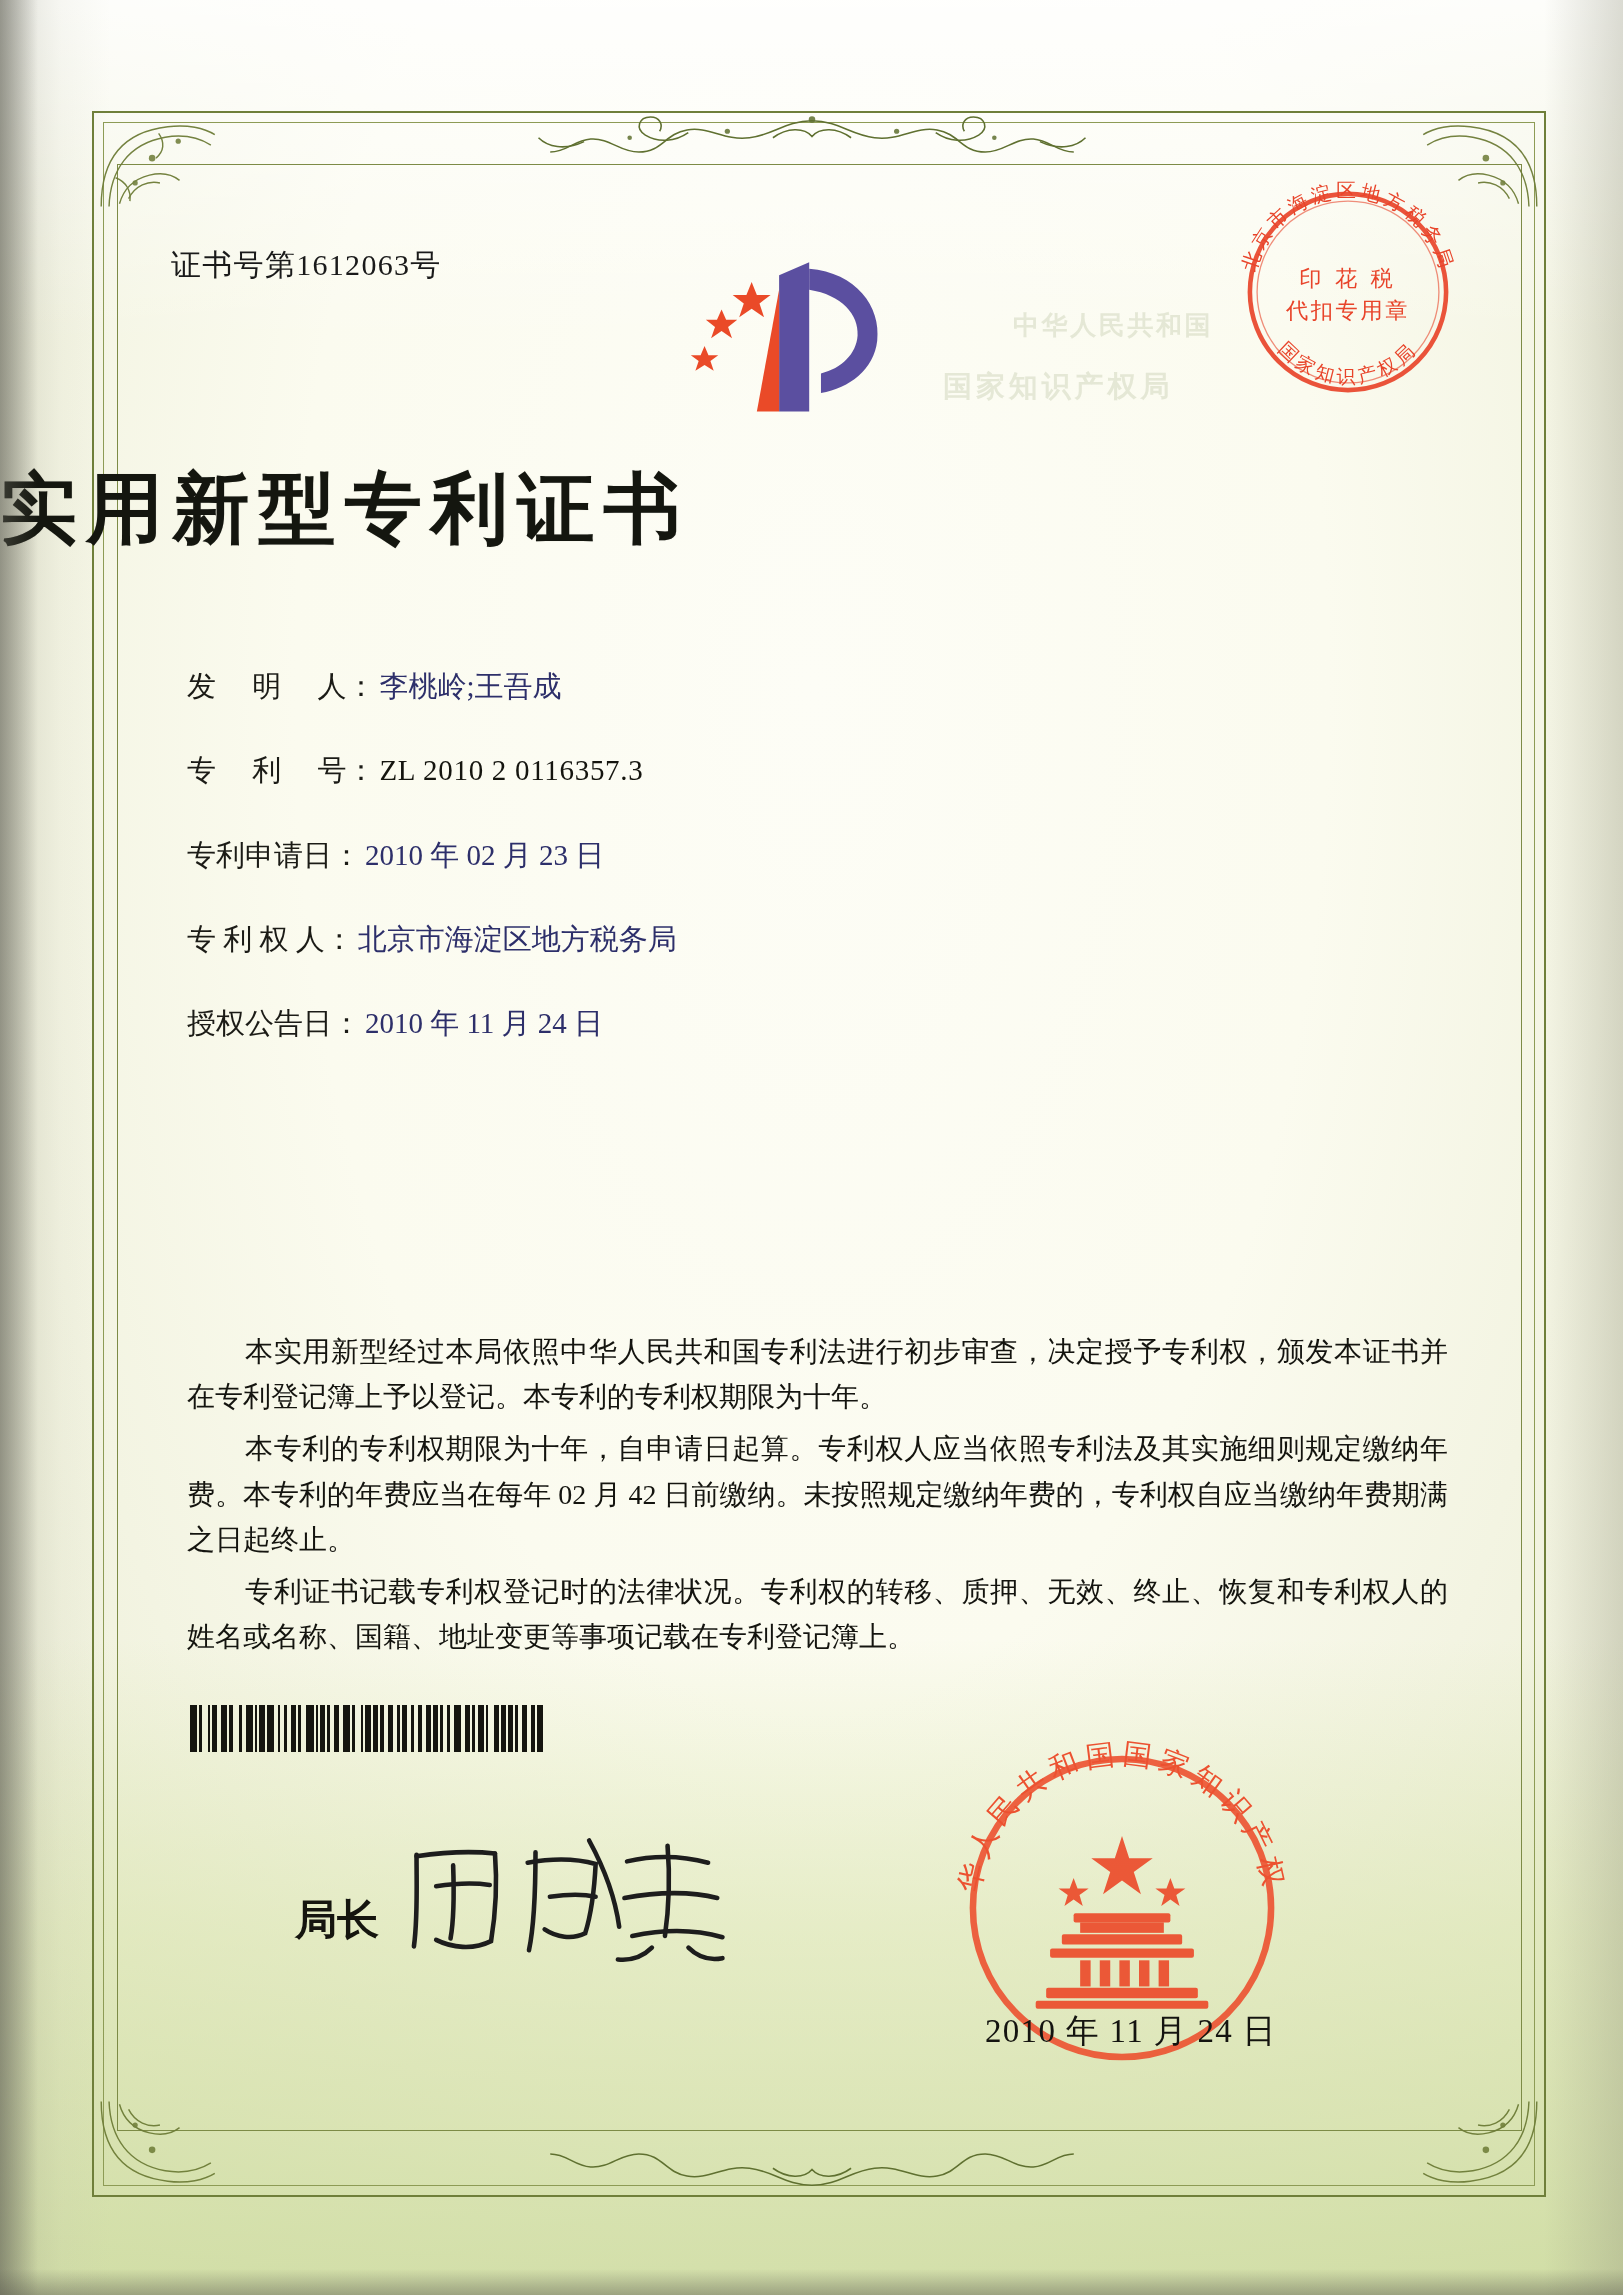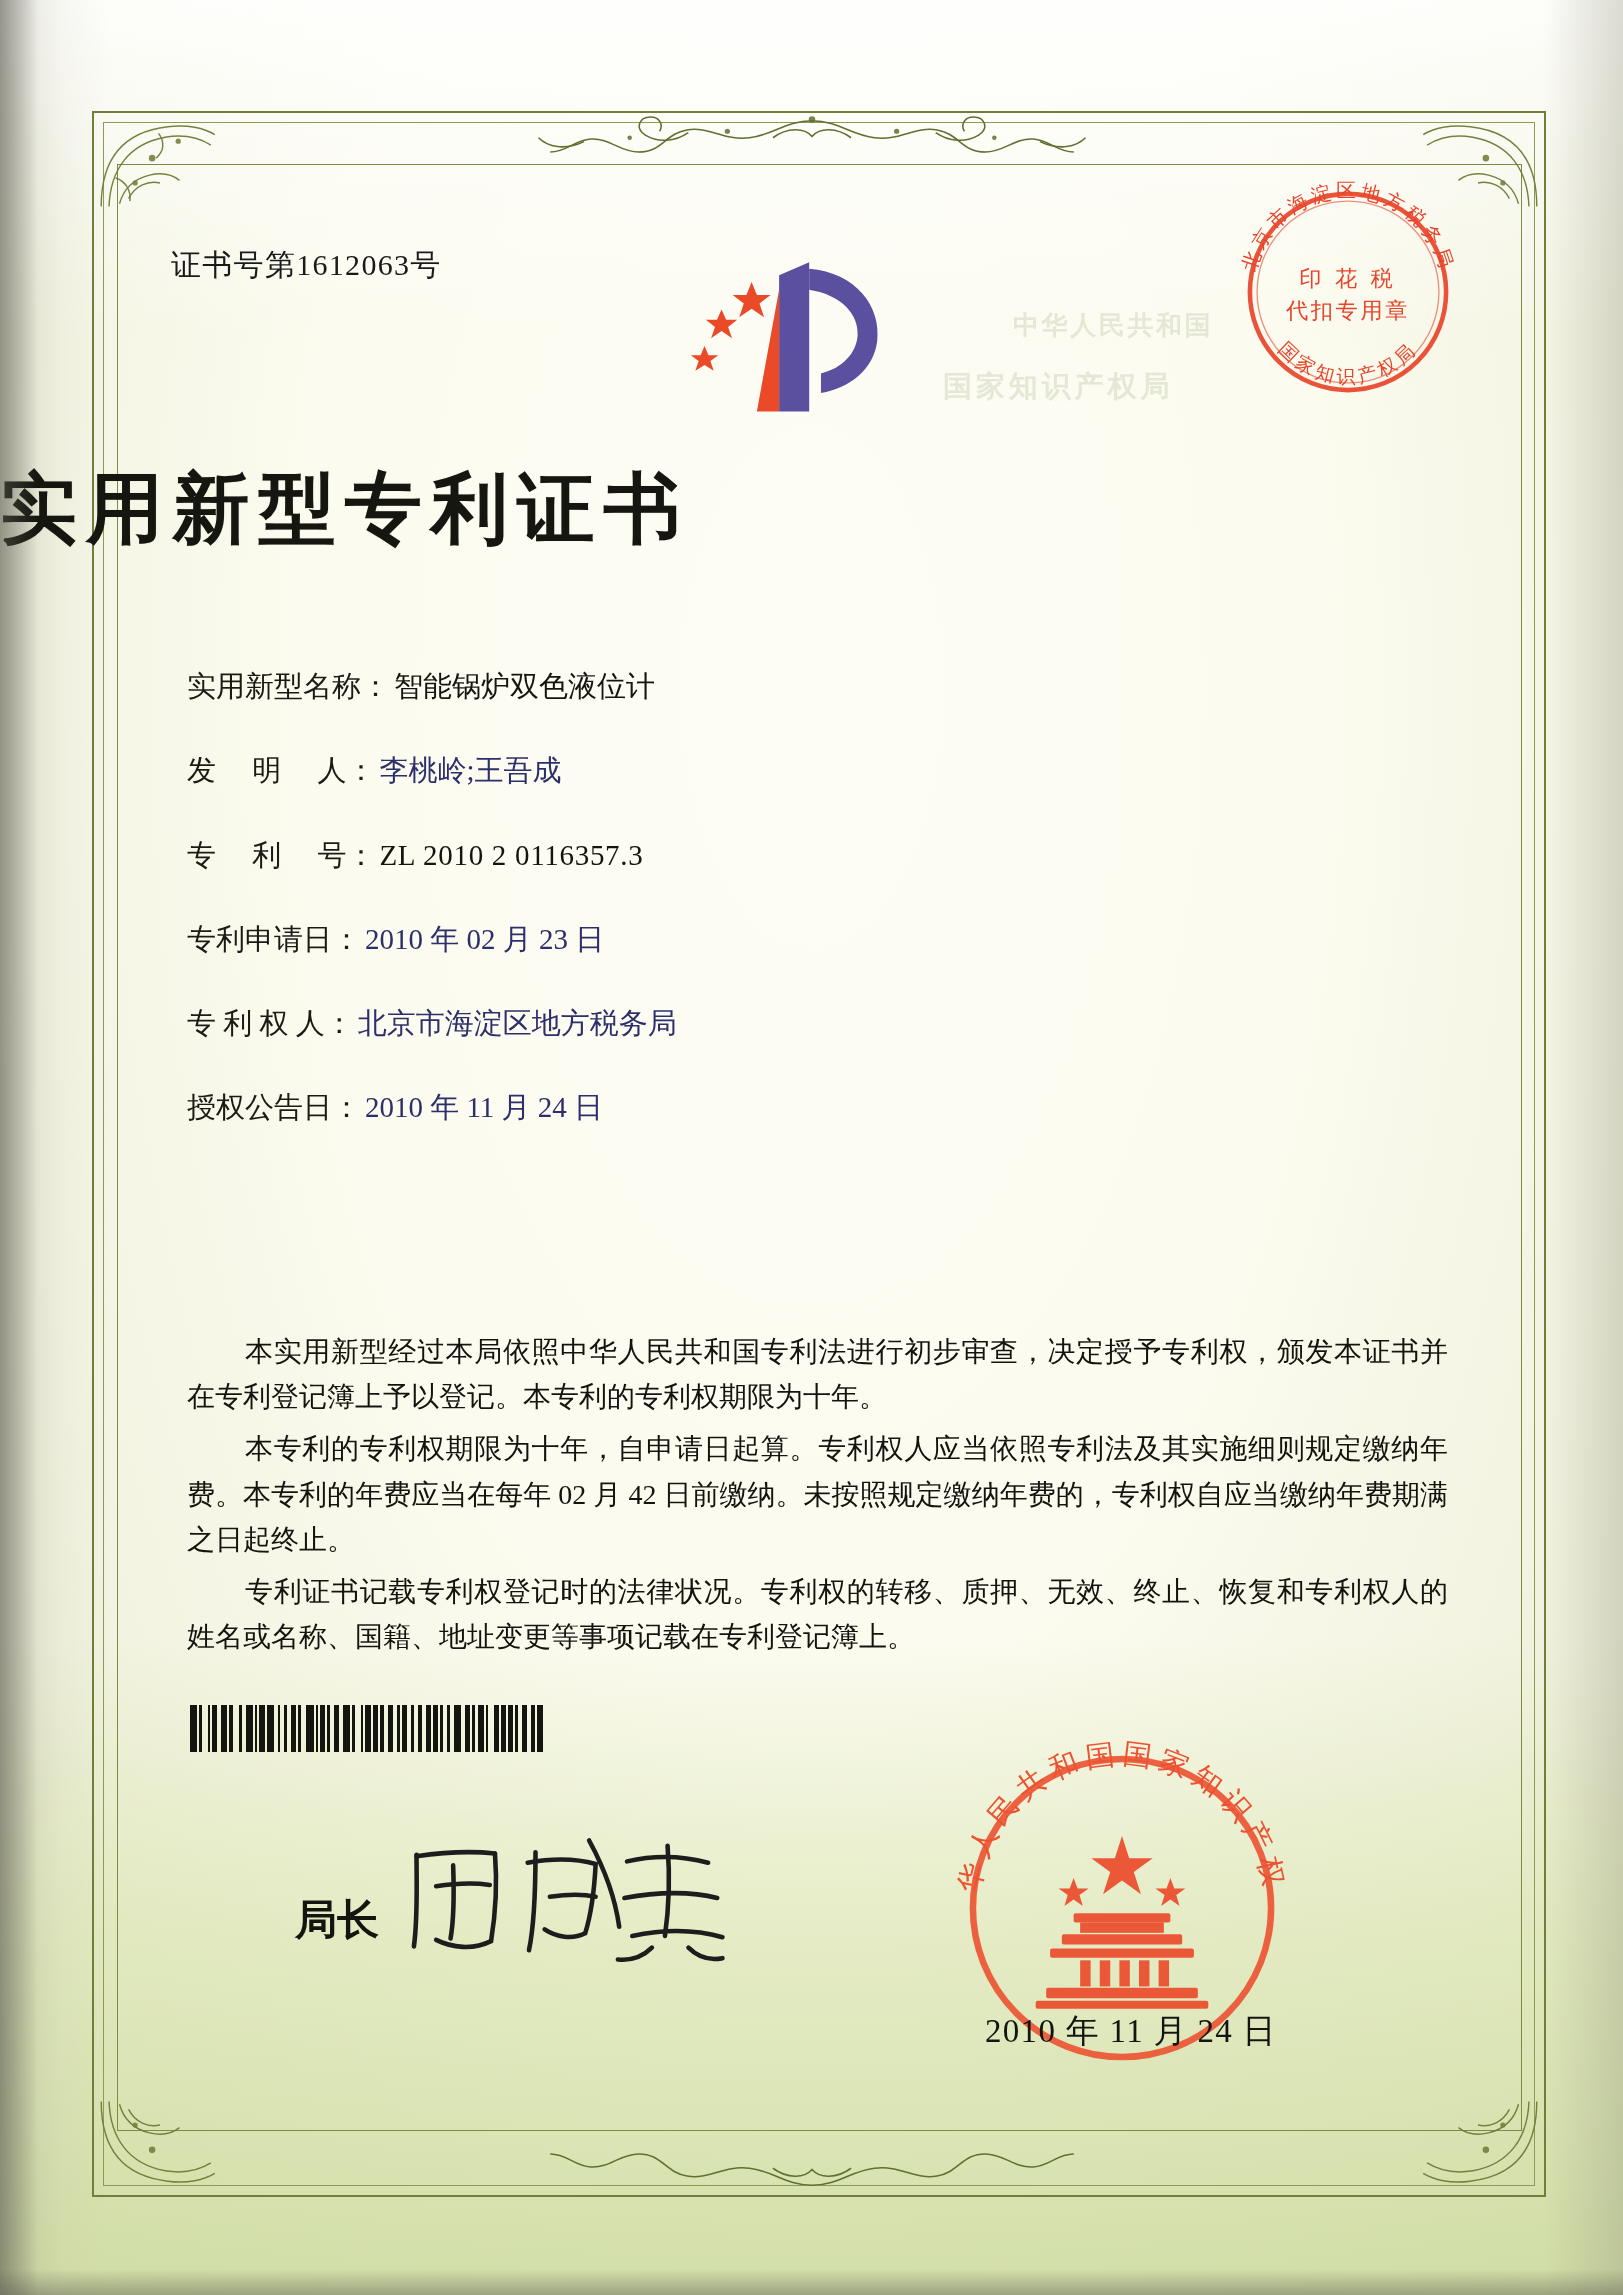--- a/index.html
+++ b/index.html
@@ -351,24 +351,20 @@
     <text font-size="29" fill="#e8442a" font-family="'Liberation Serif',serif" letter-spacing="6">
       <textPath href="#taxBotArc" startOffset="50%" text-anchor="middle">国家知识产权局</textPath>
     </text>
     <text x="185" y="176" text-anchor="middle" font-size="34" fill="#e8442a" font-family="'Liberation Serif',serif" letter-spacing="6">印 花 税</text>
     <text x="185" y="224" text-anchor="middle" font-size="34" fill="#e8442a" font-family="'Liberation Serif',serif" letter-spacing="4">代扣专用章</text>
   </svg>
 
   <div class="main-title">实用新型专利证书</div>
 
   <div class="fields">
-    <div class="field-row">
-      <span class="field-label">实用新型名称：</span>
-      <span class="field-value">智能锅炉双色液位计</span>
-    </div>
     <div class="field-row">
       <span class="field-label">发　 明　 人：</span>
       <span class="field-value inkblue">李桃岭;王吾成</span>
     </div>
     <div class="field-row">
       <span class="field-label">专　 利　 号：</span>
       <span class="field-value mono">ZL 2010 2 0116357.3</span>
     </div>
     <div class="field-row">
       <span class="field-label">专利申请日：</span>

